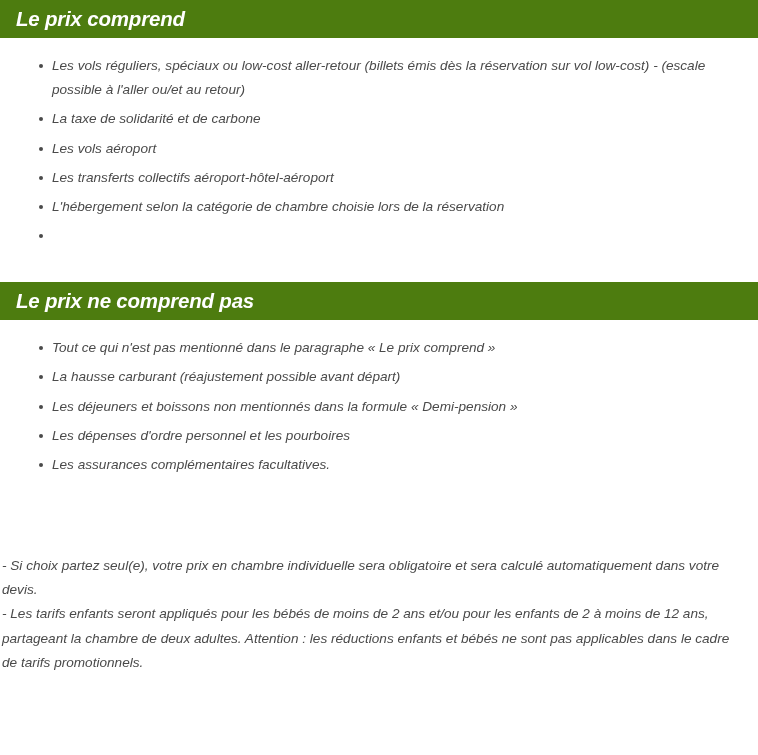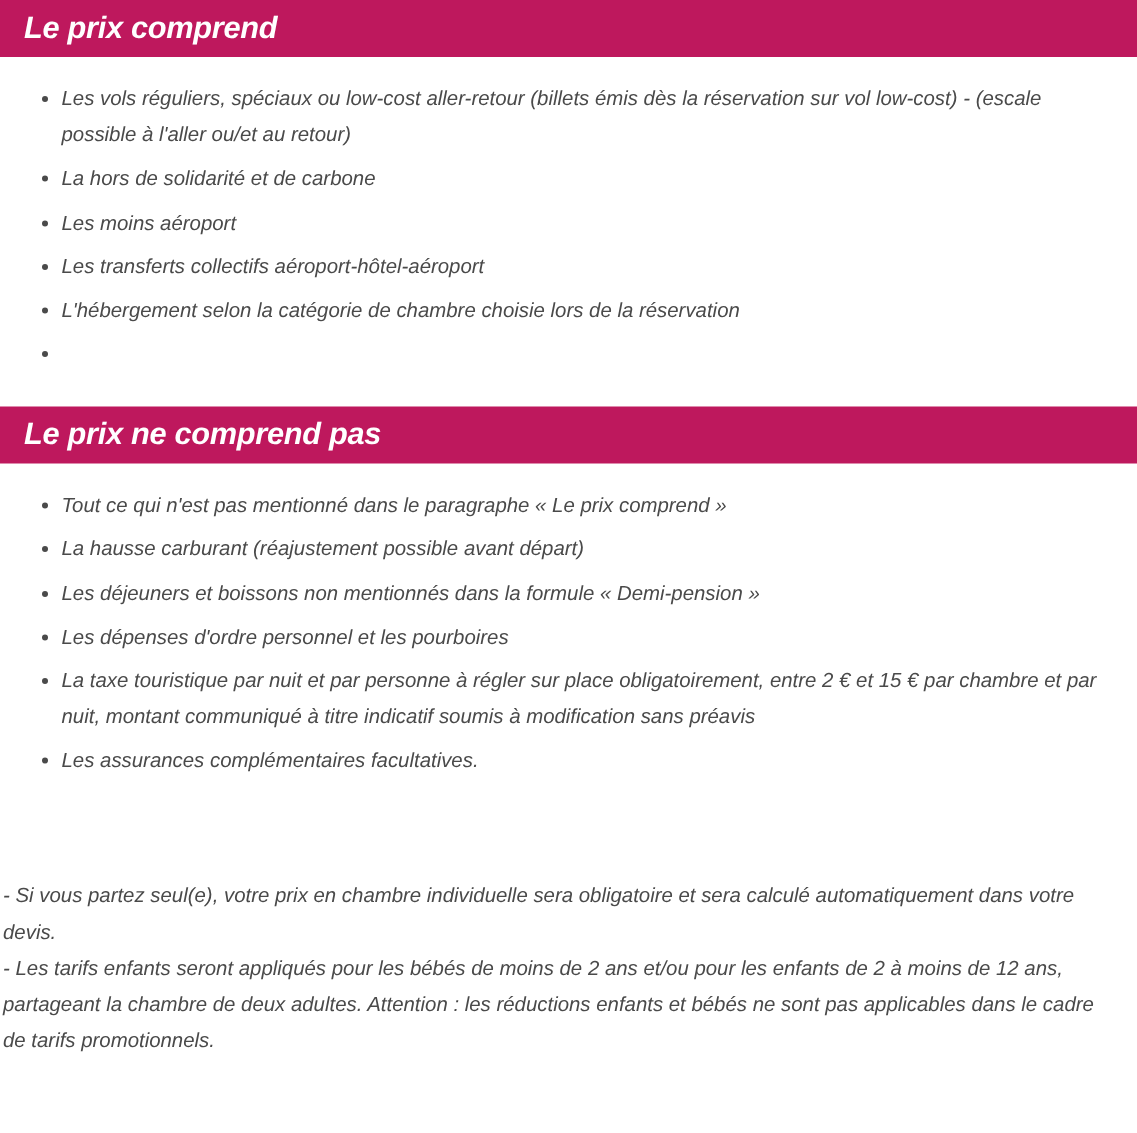--- a/index.html
+++ b/index.html
@@ -14,39 +14,39 @@
     font-family: "Liberation Sans", sans-serif;
     overflow: hidden;
   }
   .page {
     width: 758px;
     height: 755px;
     position: relative;
     background: #ffffff;
   }
   .section-header {
-    background: #be185d;
+    background: #4d7c0f;
     height: 38px;
     display: flex;
     align-items: center;
     padding-left: 16px;
   }
   .section-header .heading-text {
     color: #ffffff;
     font-style: italic;
     font-weight: bold;
     font-size: 20.5px;
     letter-spacing: -0.2px;
     line-height: 1;
     font-family: "Liberation Sans", sans-serif;
   }
   .bullet-list {
     list-style: none;
     margin: 0;
-    padding: 1px;
+    padding: 12px;
     padding-top: 16px;
   }
   .bullet-list li {
     position: relative;
     padding-left: 40px;
     padding-right: 16px;
     margin-bottom: 5px;
     color: #4a4a4a;
     font-style: italic;
     font-size: 13.6px;
@@ -84,25 +84,25 @@
   <div class="section-header">
     <span class="heading-text">Le prix comprend</span>
   </div>
   <ul class="bullet-list">
     <li>
       <span class="dot"></span>
       <span>Les vols réguliers, spéciaux ou low-cost aller-retour (billets émis dès la réservation sur vol low-cost) - (escale possible à l'aller ou/et au retour)</span>
     </li>
     <li>
       <span class="dot"></span>
-      <span>La hors de solidarité et de carbone</span>
+      <span>La taxe de solidarité et de carbone</span>
     </li>
     <li>
       <span class="dot"></span>
-      <span>Les moins aéroport</span>
+      <span>Les vols aéroport</span>
     </li>
     <li>
       <span class="dot"></span>
       <span>Les transferts collectifs aéroport-hôtel-aéroport</span>
     </li>
     <li>
       <span class="dot"></span>
       <span>L'hébergement selon la catégorie de chambre choisie lors de la réservation</span>
     </li>
     <li>
@@ -127,28 +127,24 @@
     <li>
       <span class="dot"></span>
       <span>Les déjeuners et boissons non mentionnés dans la formule « Demi-pension »</span>
     </li>
     <li>
       <span class="dot"></span>
       <span>Les dépenses d'ordre personnel et les pourboires</span>
     </li>
     <li>
       <span class="dot"></span>
-      <span>La taxe touristique par nuit et par personne à régler sur place obligatoirement, entre 2 € et 15 € par chambre et par nuit, montant communiqué à titre indicatif soumis à modification sans préavis</span>
-    </li>
-    <li>
-      <span class="dot"></span>
       <span>Les assurances complémentaires facultatives.</span>
     </li>
   </ul>
 
   <div class="gap-b"></div>
 
   <div class="body-text">
-    <p>- Si vous partez seul(e), votre prix en chambre individuelle sera obligatoire et sera calculé automatiquement dans votre devis.</p>
+    <p>- Si choix partez seul(e), votre prix en chambre individuelle sera obligatoire et sera calculé automatiquement dans votre devis.</p>
     <p>- Les tarifs enfants seront appliqués pour les bébés de moins de 2 ans et/ou pour les enfants de 2 à moins de 12 ans, partageant la chambre de deux adultes. Attention : les réductions enfants et bébés ne sont pas applicables dans le cadre de tarifs promotionnels.</p>
   </div>
 
 </div>
 
 </body></html>

